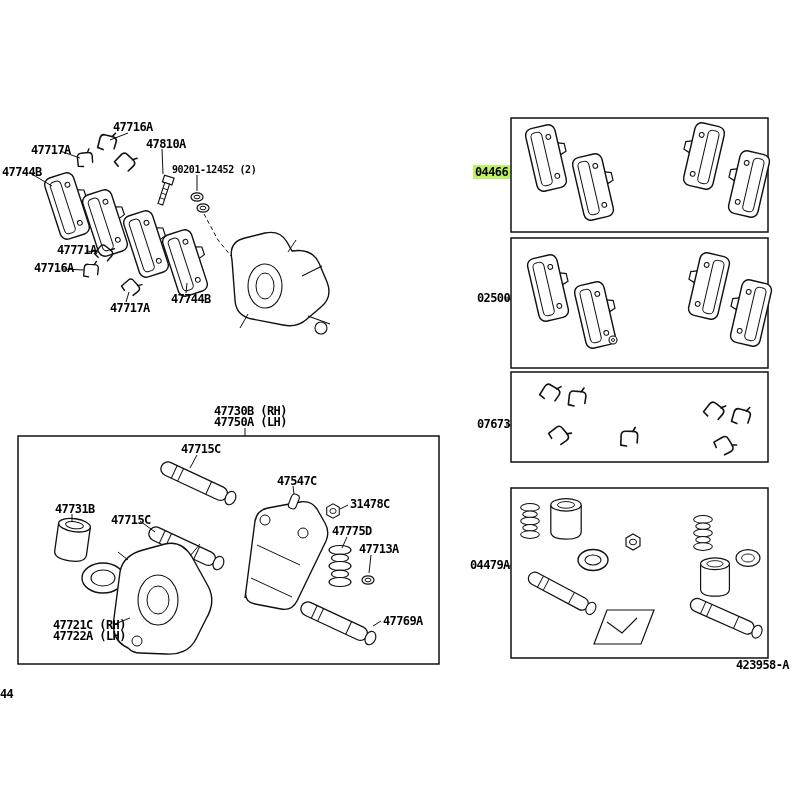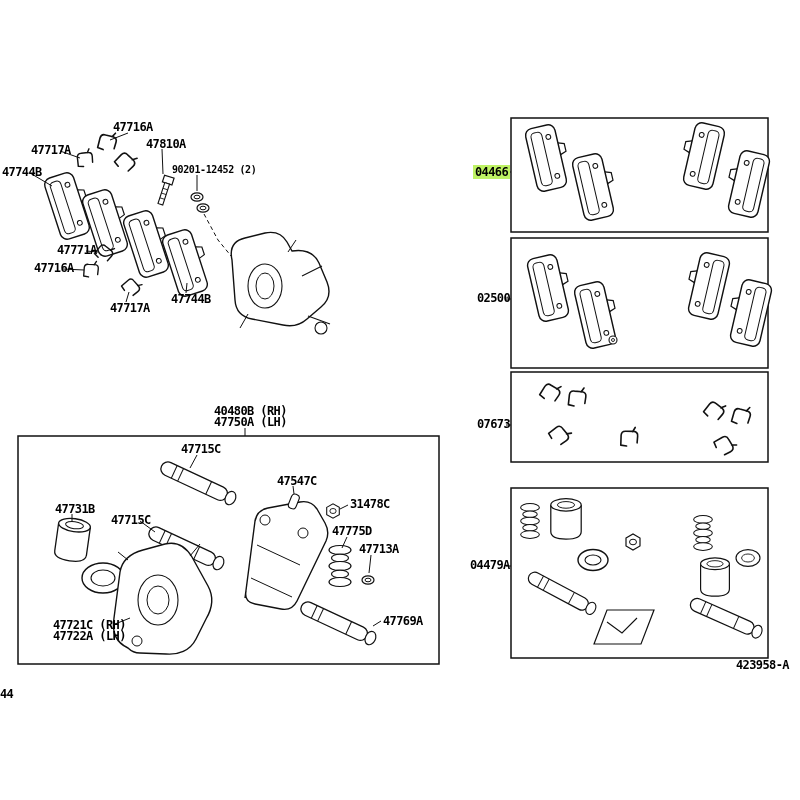--- a/index.html
+++ b/index.html
@@ -218,21 +218,21 @@
   <div class="lbl" style="left:113px;top:121px">47716A</div>
   <div class="lbl" style="left:31px;top:144px">47717A</div>
   <div class="lbl" style="left:146px;top:138px">47810A</div>
   <div class="lbl" style="left:2px;top:166px">47744B</div>
   <div class="lbl small" style="left:172px;top:165px">90201-12452 (2)</div>
   <div class="lbl" style="left:57px;top:244px">47771A</div>
   <div class="lbl" style="left:34px;top:262px">47716A</div>
   <div class="lbl" style="left:110px;top:302px">47717A</div>
   <div class="lbl" style="left:171px;top:293px">47744B</div>
 
-  <div class="lbl" style="left:214px;top:405px">40480B (RH)</div>
+  <div class="lbl" style="left:214px;top:405px">47730B (RH)</div>
   <div class="lbl" style="left:214px;top:416px">47750A (LH)</div>
   <div class="lbl" style="left:181px;top:443px">47715C</div>
   <div class="lbl" style="left:277px;top:475px">47547C</div>
   <div class="lbl" style="left:350px;top:498px">31478C</div>
   <div class="lbl" style="left:55px;top:503px">47731B</div>
   <div class="lbl" style="left:111px;top:514px">47715C</div>
   <div class="lbl" style="left:332px;top:525px">47775D</div>
   <div class="lbl" style="left:359px;top:543px">47713A</div>
   <div class="lbl" style="left:53px;top:619px">47721C (RH)</div>
   <div class="lbl" style="left:53px;top:630px">47722A (LH)</div>

